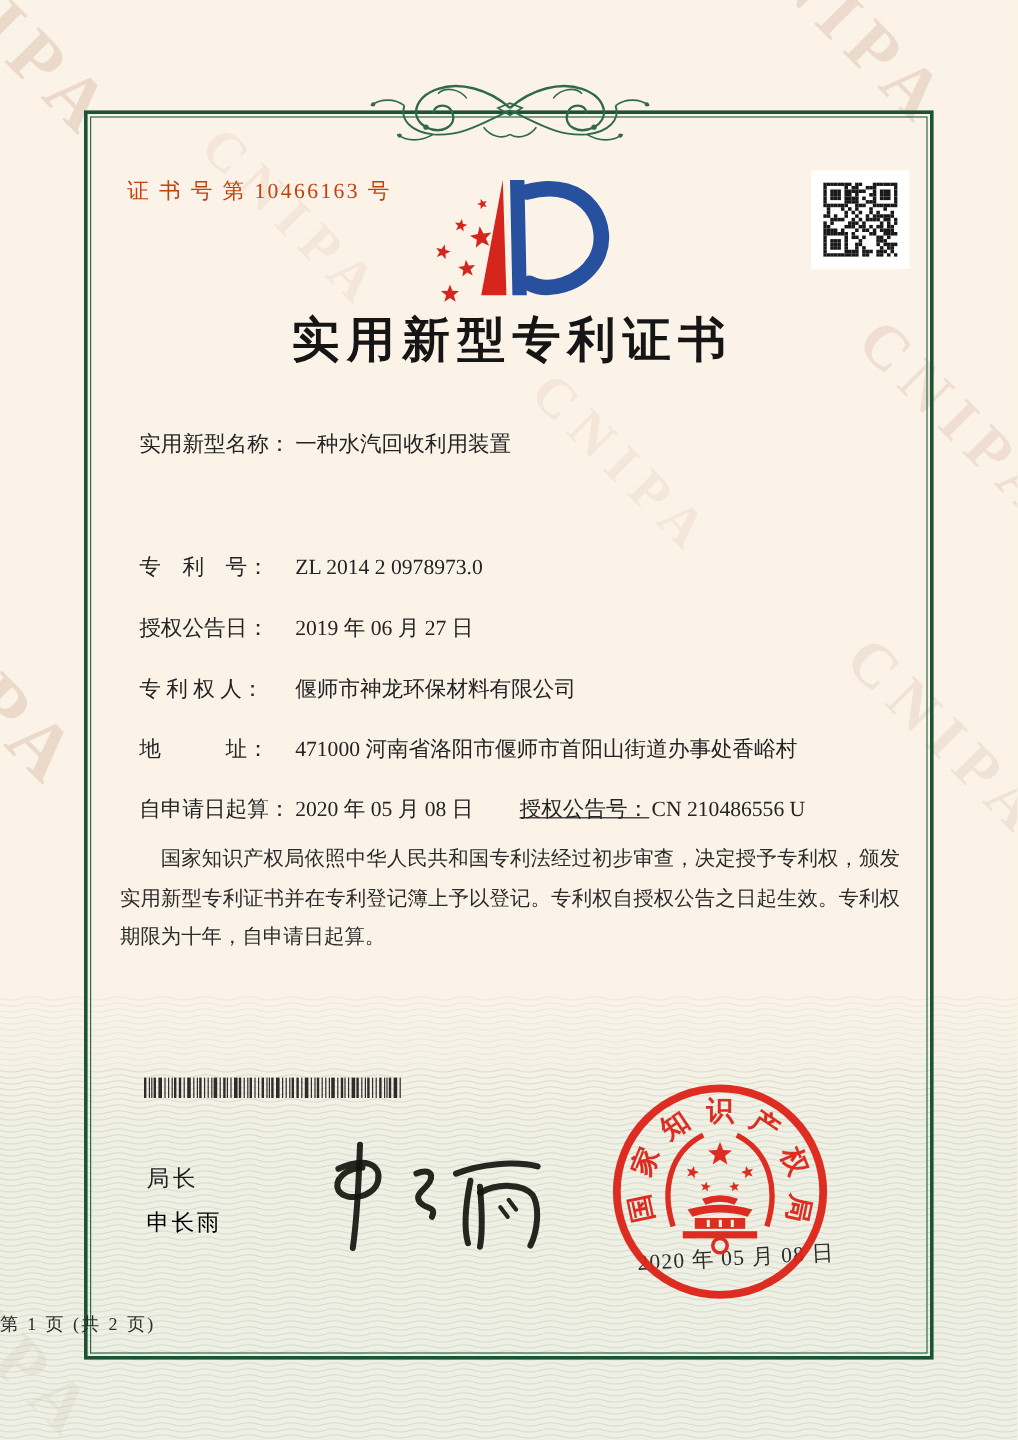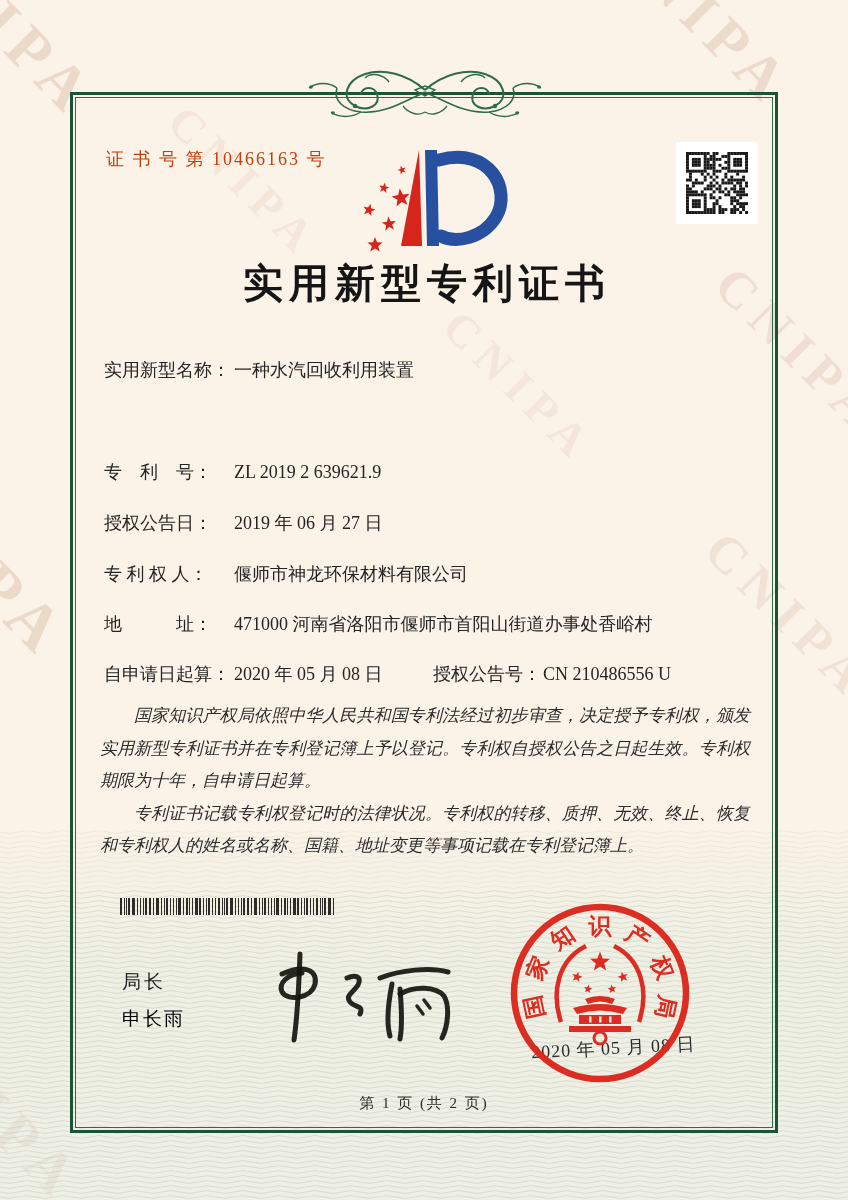--- a/index.html
+++ b/index.html
@@ -22,40 +22,40 @@
   .ornament{position:absolute;left:299px;top:62px;width:252px;height:58px;}
 
   .cert-no{position:absolute;left:106px;top:147px;font-size:18px;letter-spacing:2px;color:#c2410c;}
   .logo{position:absolute;left:338px;top:138px;}
   .qr-wrap{position:absolute;left:676px;top:142px;width:82px;height:82px;background:#fff;}
   .qr-wrap svg{position:absolute;left:10px;top:10px;}
 
   .title{position:absolute;left:0;top:256px;width:848px;text-align:center;
          font-size:40px;font-weight:700;letter-spacing:6px;text-indent:6px;color:#151515;}
 
-  .row{position:absolute;left:104px;width:660px;font-size:18px;white-space:nowrap;color:#242424;}
+  .row{position:absolute;left:116px;width:660px;font-size:18px;white-space:nowrap;color:#242424;}
   .flabel{display:inline-block;width:130px;}
   .pair2{position:absolute;left:433px;top:662px;font-size:18px;white-space:nowrap;color:#242424;}
-  .pair2 .flabel2{display:inline-block;width:110px;}
+  .pair2 .flabel2{display:inline-block;width:110px;text-decoration:underline;}
 
   .body-text{position:absolute;left:100px;top:700px;width:650px;font-size:17px;
              line-height:32.5px;text-align:justify;color:#2b2b2b;}
-  .body-text p{margin:0;text-indent:2em;font-style:italic;}
+  .body-text p{margin:0;text-indent:2em;}
 
   .barcode{position:absolute;left:120px;top:898px;width:217px;height:17px;}
 
   .signer-title{position:absolute;left:122px;top:969px;font-size:19px;letter-spacing:3px;color:#1d1d1d;}
   .signer-name{position:absolute;left:122px;top:1006px;font-size:19px;letter-spacing:2px;color:#000000;}
   .signature{position:absolute;left:252px;top:944px;}
 
   .issue-date{position:absolute;left:531px;top:1036px;font-size:18px;letter-spacing:1px;
               color:#2b2b2b;transform:rotate(-3deg);z-index:3;}
   .seal{position:absolute;left:505px;top:898px;z-index:4;opacity:.95;}
 
-  .page-num{position:absolute;left:0;top:1094px;width:848px;text-align:center;
+  .page-num{position:absolute;left:0;top:1094px;width:848px;text-align:left;
             font-size:15px;letter-spacing:2px;color:#2b2b2b;}
   .note-box{position:absolute;left:330px;top:1137px;background:#fff;padding:8px 14px;
             font-size:16px;letter-spacing:3px;color:#2a2a2a;}
 </style>
 </head>
 <body>
 
 <div class="page">
 
   <div class="wm" style="left:-60px;top:-90px;font-size:62px;">CNIPA</div>
@@ -431,41 +431,40 @@
         <rect x="54" y="60" width="3" height="3" fill="#181818"></rect>
         <rect x="60" y="60" width="3" height="3" fill="#181818"></rect>
       </svg>
   </div>
   <div class="title">实用新型专利证书</div>
 
   <div class="row" style="top:358px">
     <span class="flabel">实用新型名称：</span><span>一种水汽回收利用装置</span>
   </div>
   <div class="row" style="top:460px">
-    <span class="flabel">专　利　号：</span><span>ZL 2019 2 639621.9</span>
+    <span class="flabel">专　利　号：</span><span>ZL 2014 2 0978973.0</span>
   </div>
   <div class="row" style="top:511px">
     <span class="flabel">授权公告日：</span><span>2019 年 06 月 27 日</span>
   </div>
   <div class="row" style="top:562px">
     <span class="flabel">专 利 权 人：</span><span>偃师市神龙环保材料有限公司</span>
   </div>
   <div class="row" style="top:612px">
     <span class="flabel">地　　　址：</span><span>471000 河南省洛阳市偃师市首阳山街道办事处香峪村</span>
   </div>
   <div class="row" style="top:662px">
     <span class="flabel">自申请日起算：</span><span>2020 年 05 月 08 日</span>
   </div>
   <div class="pair2">
     <span class="flabel2">授权公告号：</span><span>CN 210486556 U</span>
   </div>
 
   <div class="body-text">
     <p>国家知识产权局依照中华人民共和国专利法经过初步审查，决定授予专利权，颁发实用新型专利证书并在专利登记簿上予以登记。专利权自授权公告之日起生效。专利权期限为十年，自申请日起算。</p>
-    <p>专利证书记载专利权登记时的法律状况。专利权的转移、质押、无效、终止、恢复和专利权人的姓名或名称、国籍、地址变更等事项记载在专利登记簿上。</p>
   </div>
 
   <div class="barcode">
       <div style="position:absolute;left:0px;top:0;width:2px;height:17px;background:#2e2c28"></div>
       <div style="position:absolute;left:4px;top:0;width:1px;height:17px;background:#2e2c28"></div>
       <div style="position:absolute;left:6px;top:0;width:1px;height:17px;background:#2e2c28"></div>
       <div style="position:absolute;left:8px;top:0;width:2px;height:17px;background:#2e2c28"></div>
       <div style="position:absolute;left:12px;top:0;width:3px;height:17px;background:#2e2c28"></div>
       <div style="position:absolute;left:17px;top:0;width:1px;height:17px;background:#2e2c28"></div>
       <div style="position:absolute;left:20px;top:0;width:1px;height:17px;background:#2e2c28"></div>

